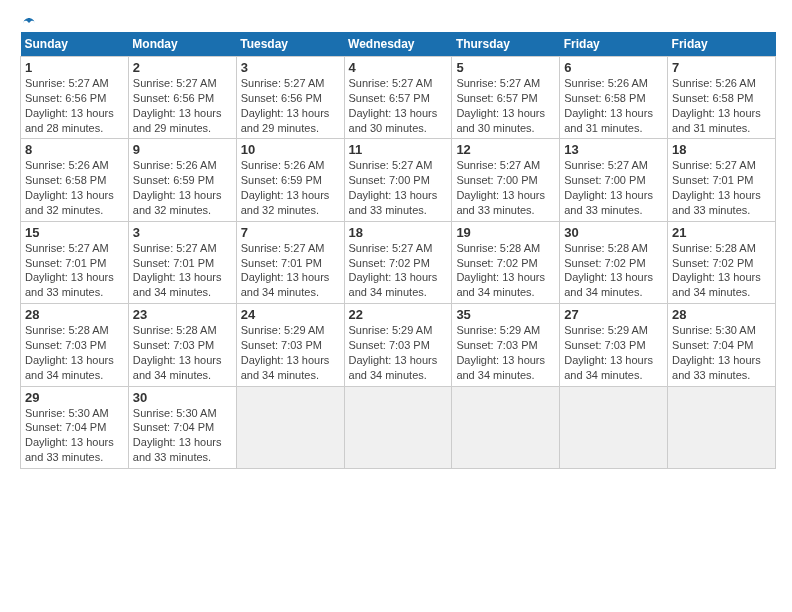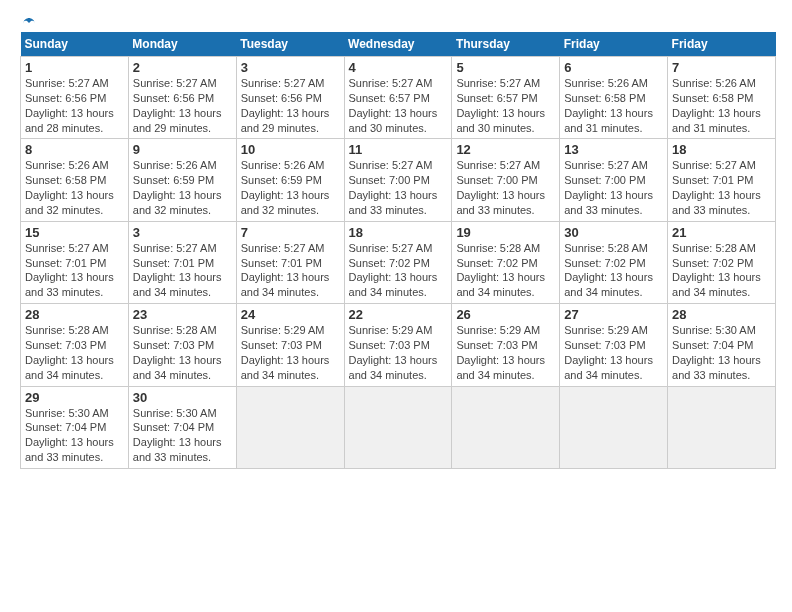--- a/index.html
+++ b/index.html
@@ -157,21 +157,21 @@
         </tr>
         <tr>
           <td><span class="day-num">28</span>
 <span class="day-info">Sunrise: 5:28 AM<br>Sunset: 7:03 PM<br>Daylight: 13 hours and 34 minutes.</span></td>
           <td><span class="day-num">23</span>
 <span class="day-info">Sunrise: 5:28 AM<br>Sunset: 7:03 PM<br>Daylight: 13 hours and 34 minutes.</span></td>
           <td><span class="day-num">24</span>
 <span class="day-info">Sunrise: 5:29 AM<br>Sunset: 7:03 PM<br>Daylight: 13 hours and 34 minutes.</span></td>
           <td><span class="day-num">22</span>
 <span class="day-info">Sunrise: 5:29 AM<br>Sunset: 7:03 PM<br>Daylight: 13 hours and 34 minutes.</span></td>
-          <td><span class="day-num">26</span>
+          <td><span class="day-num">35</span>
 <span class="day-info">Sunrise: 5:29 AM<br>Sunset: 7:03 PM<br>Daylight: 13 hours and 34 minutes.</span></td>
           <td><span class="day-num">27</span>
 <span class="day-info">Sunrise: 5:29 AM<br>Sunset: 7:03 PM<br>Daylight: 13 hours and 34 minutes.</span></td>
           <td><span class="day-num">28</span>
 <span class="day-info">Sunrise: 5:30 AM<br>Sunset: 7:04 PM<br>Daylight: 13 hours and 33 minutes.</span></td>
         </tr>
         <tr>
           <td><span class="day-num">29</span>
 <span class="day-info">Sunrise: 5:30 AM<br>Sunset: 7:04 PM<br>Daylight: 13 hours and 33 minutes.</span></td>
           <td><span class="day-num">30</span>

